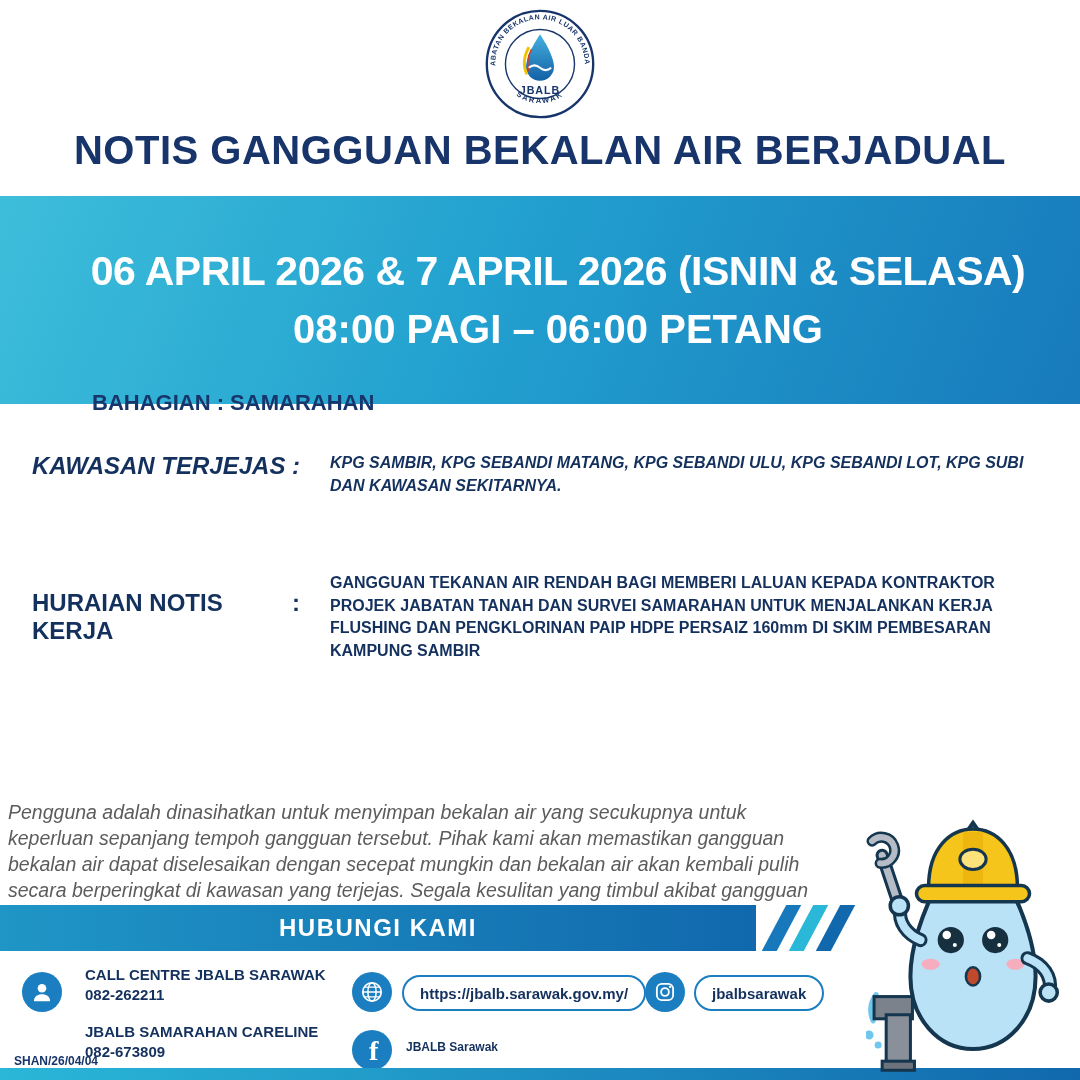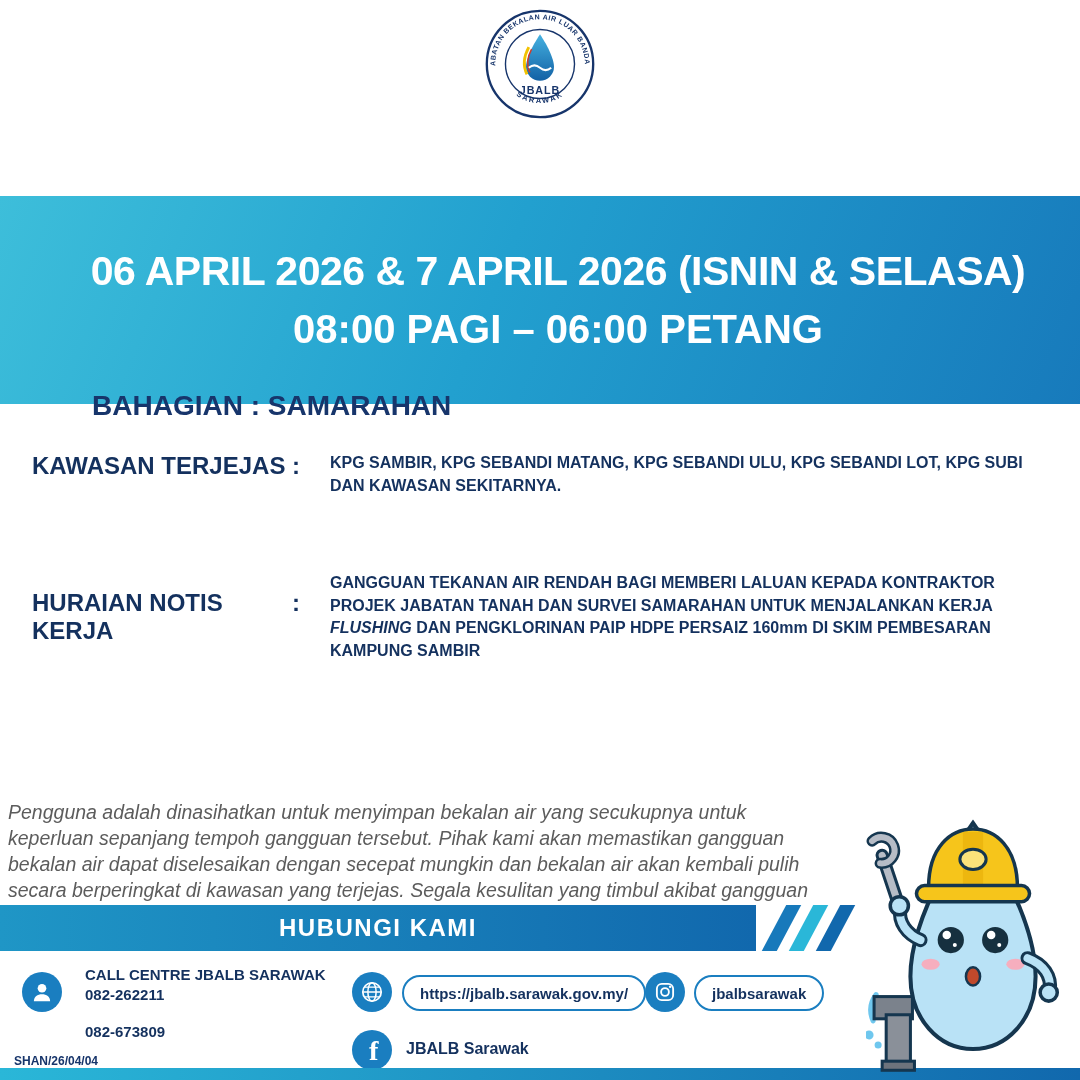--- a/index.html
+++ b/index.html
@@ -17,33 +17,33 @@
   
   .banner{
     position:absolute;top:196px;left:0;width:1080px;height:208px;
     background:linear-gradient(112deg,#3dbeda 0%,#22a0cf 45%,#1779bb 100%);
     display:flex;flex-direction:column;align-items:center;justify-content:center;gap:12px;
     color:#fff;font-weight:bold;padding-left:18px;
   }
   .banner .l1{font-size:41px;white-space:nowrap;letter-spacing:-.5px;}
   .banner .l2{font-size:40px;white-space:nowrap;}
   
-  .region{position:absolute;top:390px;left:0;width:100%;height:40px;color:#17356b;font-weight:bold;font-size:28px;}
+  .region{position:absolute;top:390px;left:0;width:100%;height:40px;color:#17356b;font-weight:bold;font-size:22px;}
   .region .bahagian{position:absolute;left:92px;}
   .region .daerah{position:absolute;left:640px;}
   
   .info-row{position:absolute;left:32px;width:1012px;display:flex;color:#14315e;}
-  .info-row.kawasan{top:452px;align-items:flex-start;}
+  .info-row.kawasan{top:452px;align-items:flex-start;font-style:italic;}
   .info-row.huraian{top:572px;align-items:center;}
   .label-cell{
     width:268px;min-width:268px;display:flex;justify-content:space-between;
     font-size:24px;font-weight:bold;
   }
   .value-cell{margin-left:30px;width:694px;font-size:16px;font-weight:bold;line-height:1.42;}
-  .value-cell .it{font-style:italic;}
+  .value-cell .it{}
   
   .disclaimer{
     position:absolute;left:8px;top:800px;width:808px;
     font-style:italic;font-size:19.5px;color:#5c5c5c;line-height:1.33;
   }
   
   .contact-bar{
     position:absolute;left:0;top:905px;width:756px;height:46px;
     background:linear-gradient(90deg,#1f96c6,#1168ad);
     display:flex;align-items:center;justify-content:center;
@@ -65,21 +65,21 @@
   .contact-text{position:absolute;color:#14315e;font-weight:bold;}
   .cc-block{left:85px;top:965px;font-size:15px;line-height:1.35;}
   .cl-block{left:85px;top:1022px;font-size:15px;line-height:1.35;}
   .pill{
     position:absolute;height:32px;border:2px solid #1a7ec0;border-radius:18px;background:#fff;
     display:flex;align-items:center;padding:0 16px;font-weight:bold;color:#14315e;font-size:15px;
     white-space:nowrap;
   }
   .web-pill{left:402px;top:975px;text-align:center;}
   .ig-pill{left:694px;top:975px;}
-  .fb-name{left:406px;top:1040px;font-size:16px;}
+  .fb-name{left:406px;top:1040px;font-size:12px;}
   
   .ref{position:absolute;left:14px;top:1054px;font-size:12px;font-weight:bold;color:#17356b;}
   .bottom-strip{
     position:absolute;left:0;top:1068px;width:1080px;height:12px;
     background:linear-gradient(90deg,#2ab7d8,#1168ad);
   }
   
   .mascot{position:absolute;left:866px;top:796px;width:214px;height:276px;}
 </style>
 </head>
@@ -104,20 +104,21 @@
     <text font-size="8" font-weight="bold" fill="#17356b" letter-spacing="2">
       <textPath href="#arcBot" startOffset="50%" text-anchor="middle">SARAWAK</textPath>
     </text>
     <path d="M60,28 C60,28 45,50 45,63 a15,15 0 0 0 30,0 C75,50 60,28 60,28 Z" fill="url(#dropGrad)"></path>
     <path d="M48,42 C42,53 42,63 46,71" stroke="#f2c200" stroke-width="3" fill="none"></path>
     <path d="M51,44 C46,53 46,62 49,69" stroke="#d03c2a" stroke-width="1.6" fill="none"></path>
     <path d="M48,64 q6,-5 12,0 q6,5 12,0" stroke="#ffffff" stroke-width="2.2" fill="none"></path>
     <text x="60" y="92" text-anchor="middle" font-size="11.5" font-weight="bold" fill="#17356b" letter-spacing="1">JBALB</text>
   </svg>
 
+  <div class="title">NOTIS GANGGUAN BEKALAN AIR BERJADUAL</div>
 
   <div class="banner">
     <div class="l1">06 APRIL 2026 &amp; 7 APRIL 2026 (ISNIN &amp; SELASA)</div>
     <div class="l2">08:00 PAGI – 06:00 PETANG</div>
   </div>
 
   <div class="region">
     <span class="bahagian">BAHAGIAN : SAMARAHAN</span>
   </div>
 
@@ -152,20 +153,21 @@
     <svg width="26" height="26" viewBox="0 0 24 24">
       <circle cx="12" cy="8.5" r="4" fill="#fff"></circle>
       <path d="M4.5,20.5 c0-4.2 3.3-6.5 7.5-6.5 s7.5,2.3 7.5,6.5 Z" fill="#fff"></path>
     </svg>
   </div>
   <div class="contact-text cc-block">
     <div>CALL CENTRE JBALB SARAWAK</div>
     <div>082-262211</div>
   </div>
   <div class="contact-text cl-block">
+    <div>JBALB SAMARAHAN CARELINE</div>
     <div>082-673809</div>
   </div>
 
   <div class="icon-circle ic-globe">
     <svg width="26" height="26" viewBox="0 0 24 24">
       <circle cx="12" cy="12" r="8.5" stroke="#fff" stroke-width="1.6" fill="none"></circle>
       <ellipse cx="12" cy="12" rx="3.8" ry="8.5" stroke="#fff" stroke-width="1.4" fill="none"></ellipse>
       <path d="M3.8,12 h16.4 M5.2,7.5 h13.6 M5.2,16.5 h13.6" stroke="#fff" stroke-width="1.3" fill="none"></path>
     </svg>
   </div>

